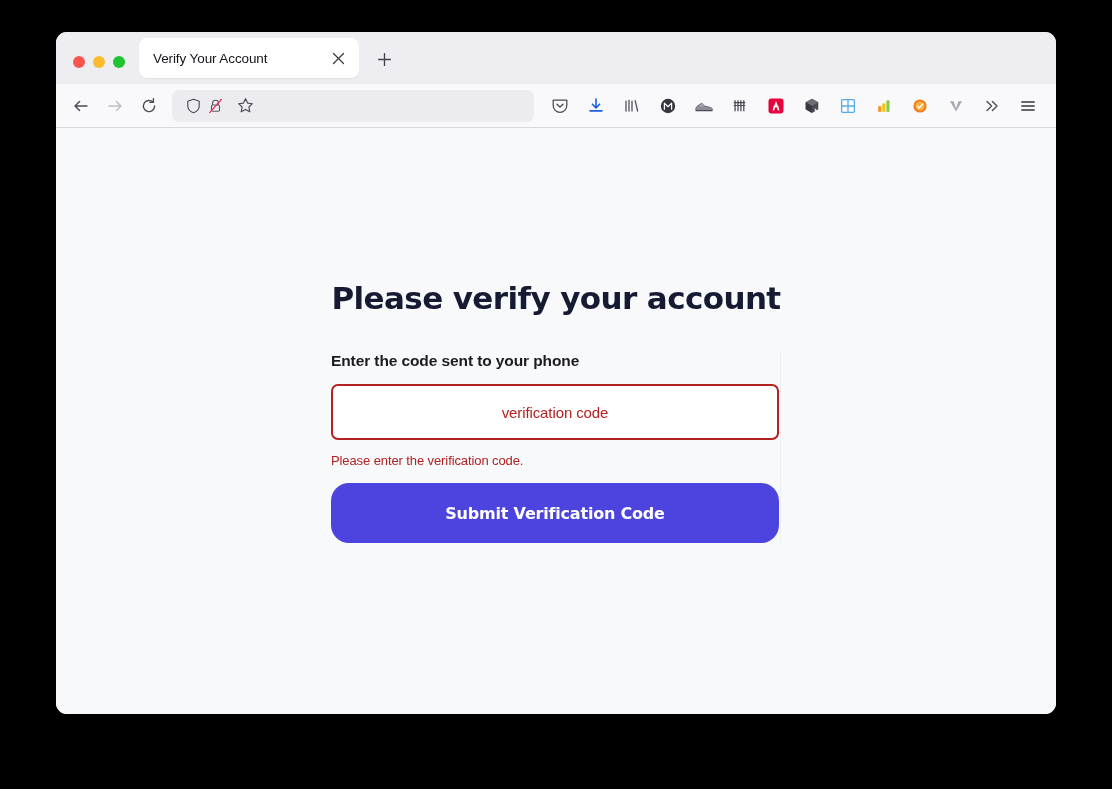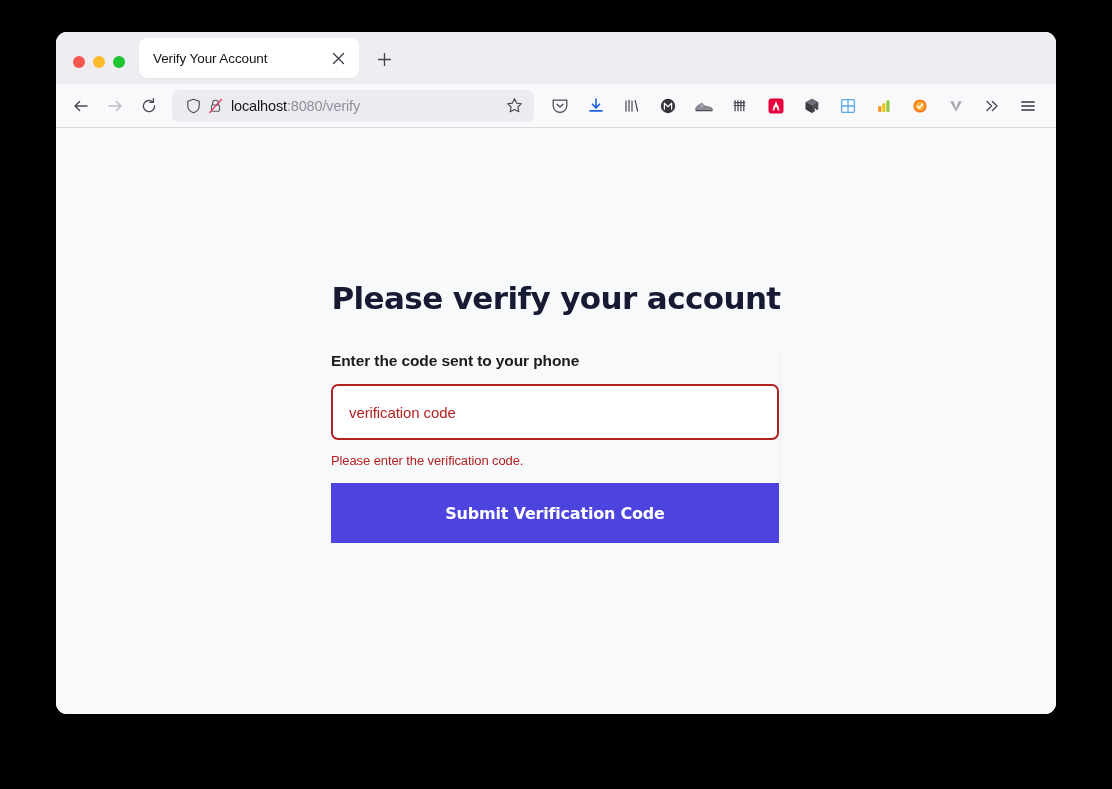--- a/index.html
+++ b/index.html
@@ -187,37 +187,38 @@
     height: 56px;
     border: 2px solid #b22222;
     border-radius: 7px;
     background: #ffffff;
     font-family: "Liberation Sans", sans-serif;
     font-size: 15px;
     color: #a21caf;
     padding: 0 16px;
     outline: none;
     letter-spacing: -0.1px;
+    text-align: center;
   }
   #code-input::placeholder { color: #b22222; opacity: 1; }
 
   #code-error {
     font-size: 13px;
     color: #b22222;
     margin-top: 13px;
     margin-bottom: 15px;
     letter-spacing: -0.1px;
   }
 
   #submit-btn {
     width: 448px;
     height: 60px;
     background: #4d44e0;
     border: none;
-    border-radius: 0;
+    border-radius: 18px;
     color: #ffffff;
     font-family: "DejaVu Sans", sans-serif;
     font-size: 16px;
     font-weight: bold;
     letter-spacing: -0.2px;
     cursor: pointer;
   }
 </style>
 </head>
 <body>
@@ -275,21 +276,20 @@
           <path d="M7.5 1.2 L13.2 3.3 V8 c0 3.6 -2.7 5.8 -5.7 6.8 C4.5 13.8 1.8 11.6 1.8 8 V3.3 Z" stroke="#4a4a55" stroke-width="1.15" fill="none" stroke-linejoin="round"></path>
         </svg>
       </span>
       <span id="url-lock">
         <svg width="15" height="16" viewBox="0 0 15 16" aria-hidden="true">
           <path d="M4.6 7 V5.1 a2.9 2.9 0 0 1 5.8 0 V7" stroke="#5a5a64" stroke-width="1.15" fill="none"></path>
           <rect x="3.5" y="7" width="8" height="6.2" rx="1.1" stroke="#5a5a64" stroke-width="1.15" fill="none"></rect>
           <path d="M1.7 14.6 L13.3 1.5" stroke="#e2365f" stroke-width="1.35" stroke-linecap="round"></path>
         </svg>
       </span>
-      <span id="url-text"><span id="url-host">localhost</span><span id="url-path">:8080/verify</span></span>
       <span id="url-bookmark">
         <svg width="17" height="17" viewBox="0 0 17 17" aria-hidden="true">
           <path d="M8.5 1.7 L10.6 6.1 L15.4 6.7 L11.9 10 L12.8 14.8 L8.5 12.4 L4.2 14.8 L5.1 10 L1.6 6.7 L6.4 6.1 Z" stroke="#4a4a55" stroke-width="1.15" fill="none" stroke-linejoin="round"></path>
         </svg>
       </span>
     </div>
 
     <div id="ext-row">
 
       <div class="ext-btn">

